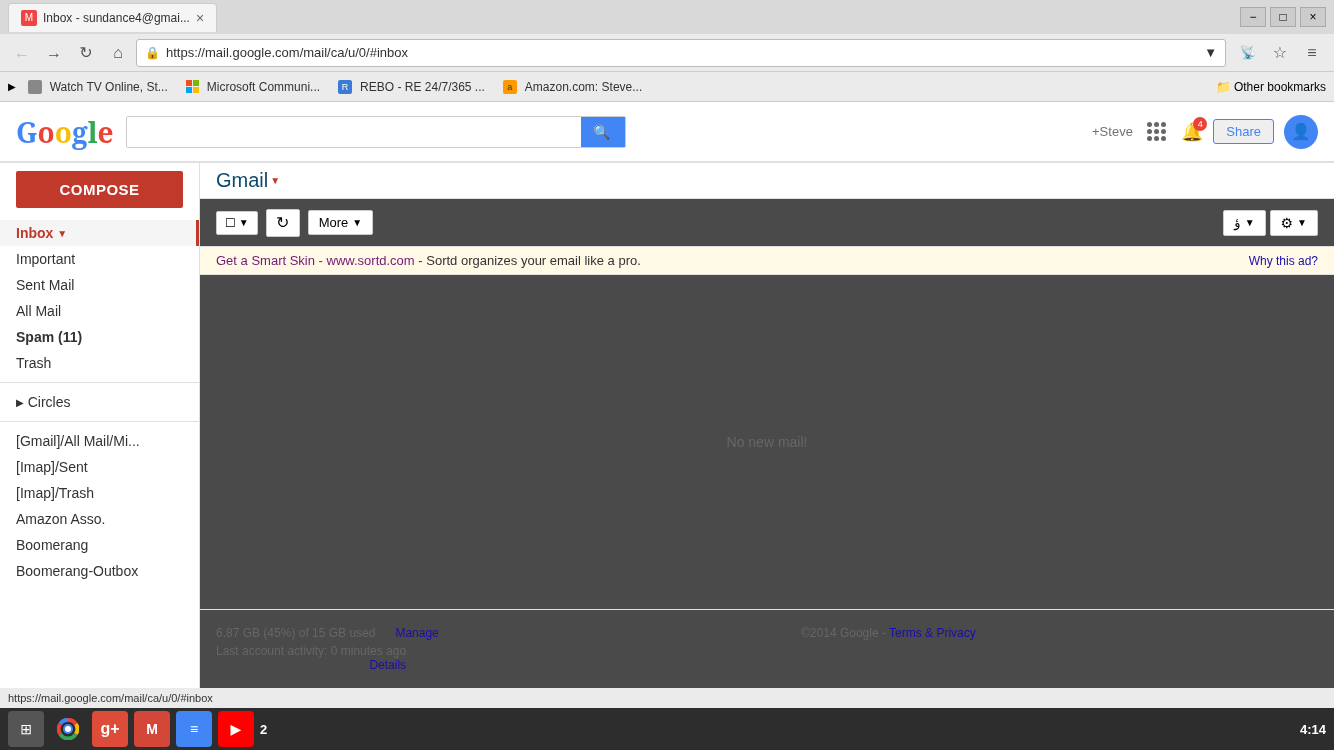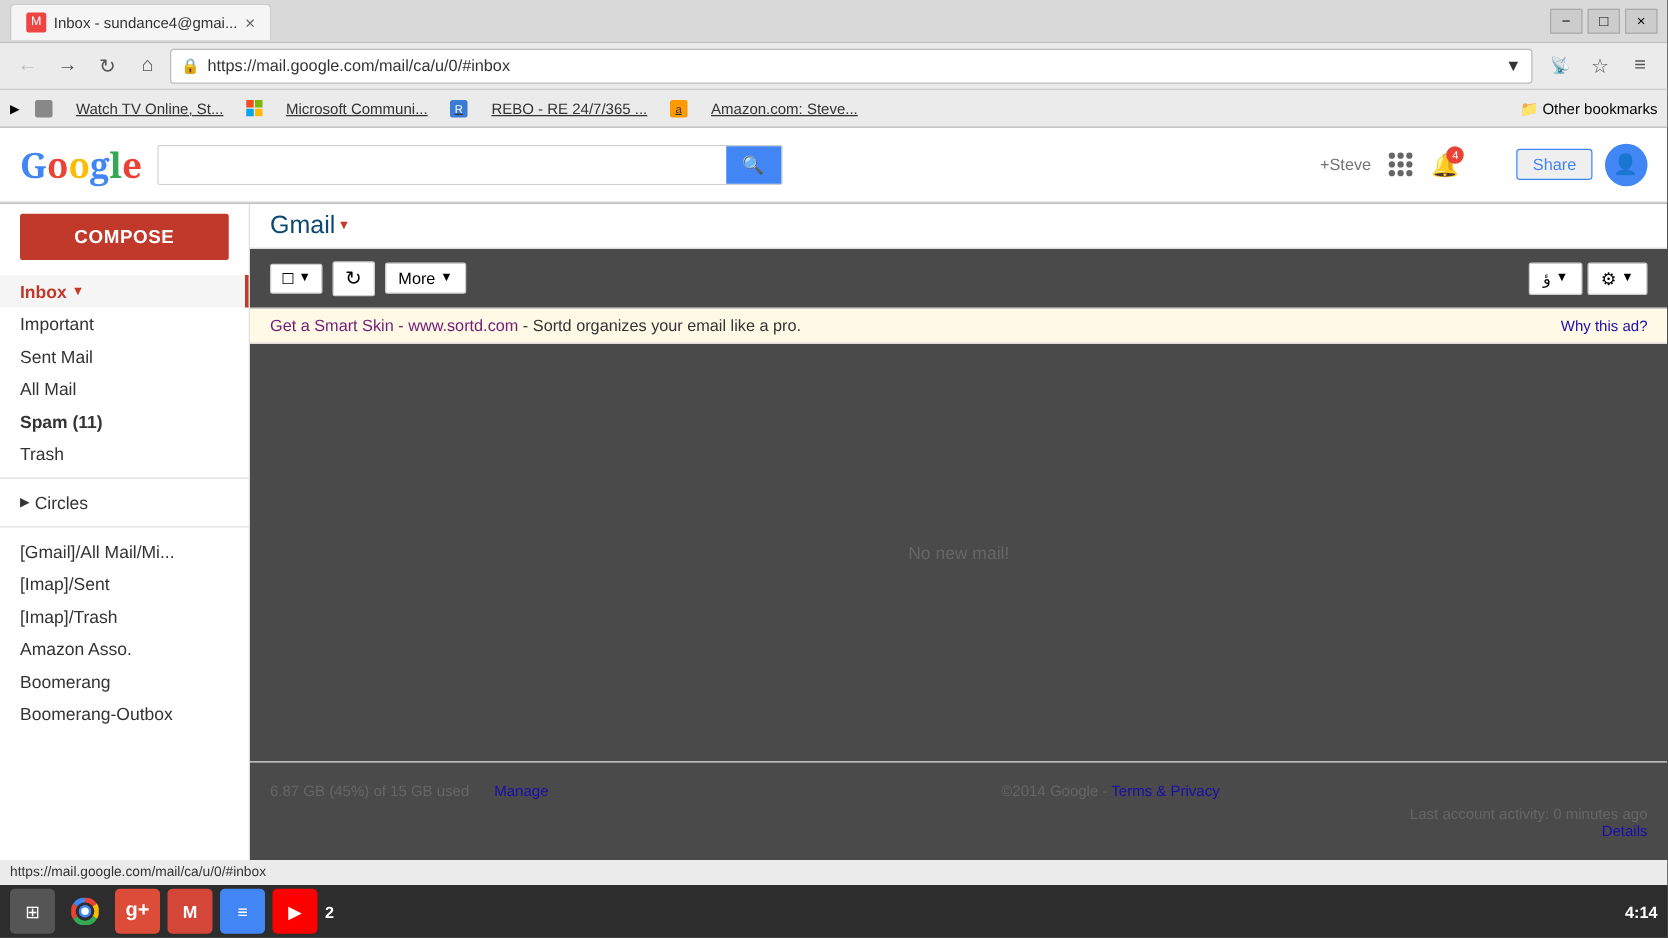--- a/index.html
+++ b/index.html
@@ -73,23 +73,23 @@
       background: #ebebeb;
       height: 30px;
       display: flex;
       align-items: center;
       padding: 0 8px;
       gap: 6px;
       border-bottom: 1px solid #ccc;
       font-size: 12px;
     }
     .bookmark-item {
-      display: flex; align-items: center; gap: 19px;
+      display: flex; align-items: center; gap: 8px;
       color: #333; cursor: pointer; padding: 2px 6px;
-      white-space: nowrap; overflow: hidden; text-decoration: underline;
+      white-space: nowrap; overflow: hidden;
     }
     .bookmark-favicon { width: 14px; height: 14px; background: #555; border-radius: 2px; display: inline-block; }
     .bookmark-ms { display: flex; gap: 2px; }
     .ms-sq { width: 6px; height: 6px; }
     .other-bookmarks { margin-left: auto; display: flex; align-items: center; gap: 3px; }
 
     
     .gmail-header {
       background: white;
       height: 60px;
@@ -142,21 +142,21 @@
       align-items: center;
       gap: 10px;
       margin-left: auto;
     }
     .plus-steve { color: #737373; font-size: 13px; cursor: pointer; }
     .apps-btn { width: 28px; height: 28px; display: flex; align-items: center; justify-content: center; cursor: pointer; }
     .apps-grid { display: grid; grid-template-columns: repeat(3,5px); gap: 2px; }
     .apps-dot { width: 5px; height: 5px; background: #666; border-radius: 50%; }
     .notif-btn { position: relative; cursor: pointer; }
     .notif-badge { position: absolute; top: -4px; right: -4px; background: #ea4335; color: white; font-size: 9px; border-radius: 50%; width: 14px; height: 14px; display: flex; align-items: center; justify-content: center; }
-    .share-btn { border: 1px solid #4285f4; color: #4285f4; padding: 4px 12px; border-radius: 3px; font-size: 13px; cursor: pointer; margin-left: 36px; }
+    .share-btn { border: 1px solid #4285f4; color: #4285f4; padding: 4px 12px; border-radius: 3px; font-size: 13px; cursor: pointer; }
     .avatar { width: 34px; height: 34px; border-radius: 50%; background: #4285f4; display: flex; align-items: center; justify-content: center; color: white; font-size: 16px; cursor: pointer; }
 
     .gmail-toolbar {
       height: 48px;
       display: flex;
       align-items: center;
       padding: 0 16px;
       gap: 8px;
       border-bottom: 1px solid #e0e0e0;
     }
@@ -245,21 +245,21 @@
     }
 
     
     .gmail-footer {
       padding: 16px;
       font-size: 12px;
       color: #666;
       border-top: 1px solid #e0e0e0;
     }
     .footer-row1 { display: flex; gap: 20px; align-items: center; margin-bottom: 4px; }
-    .footer-row2 { display: flex; justify-content: flex-end; }
+    .footer-row2 { display: flex; justify-content: flex-start; }
     .footer-link { color: #1a0dab; cursor: pointer; text-decoration: none; }
 
     
     .sidebar {
       width: 200px;
       min-width: 200px;
       background: white;
       border-right: 1px solid #e0e0e0;
       overflow-y: auto;
       padding-top: 8px;

